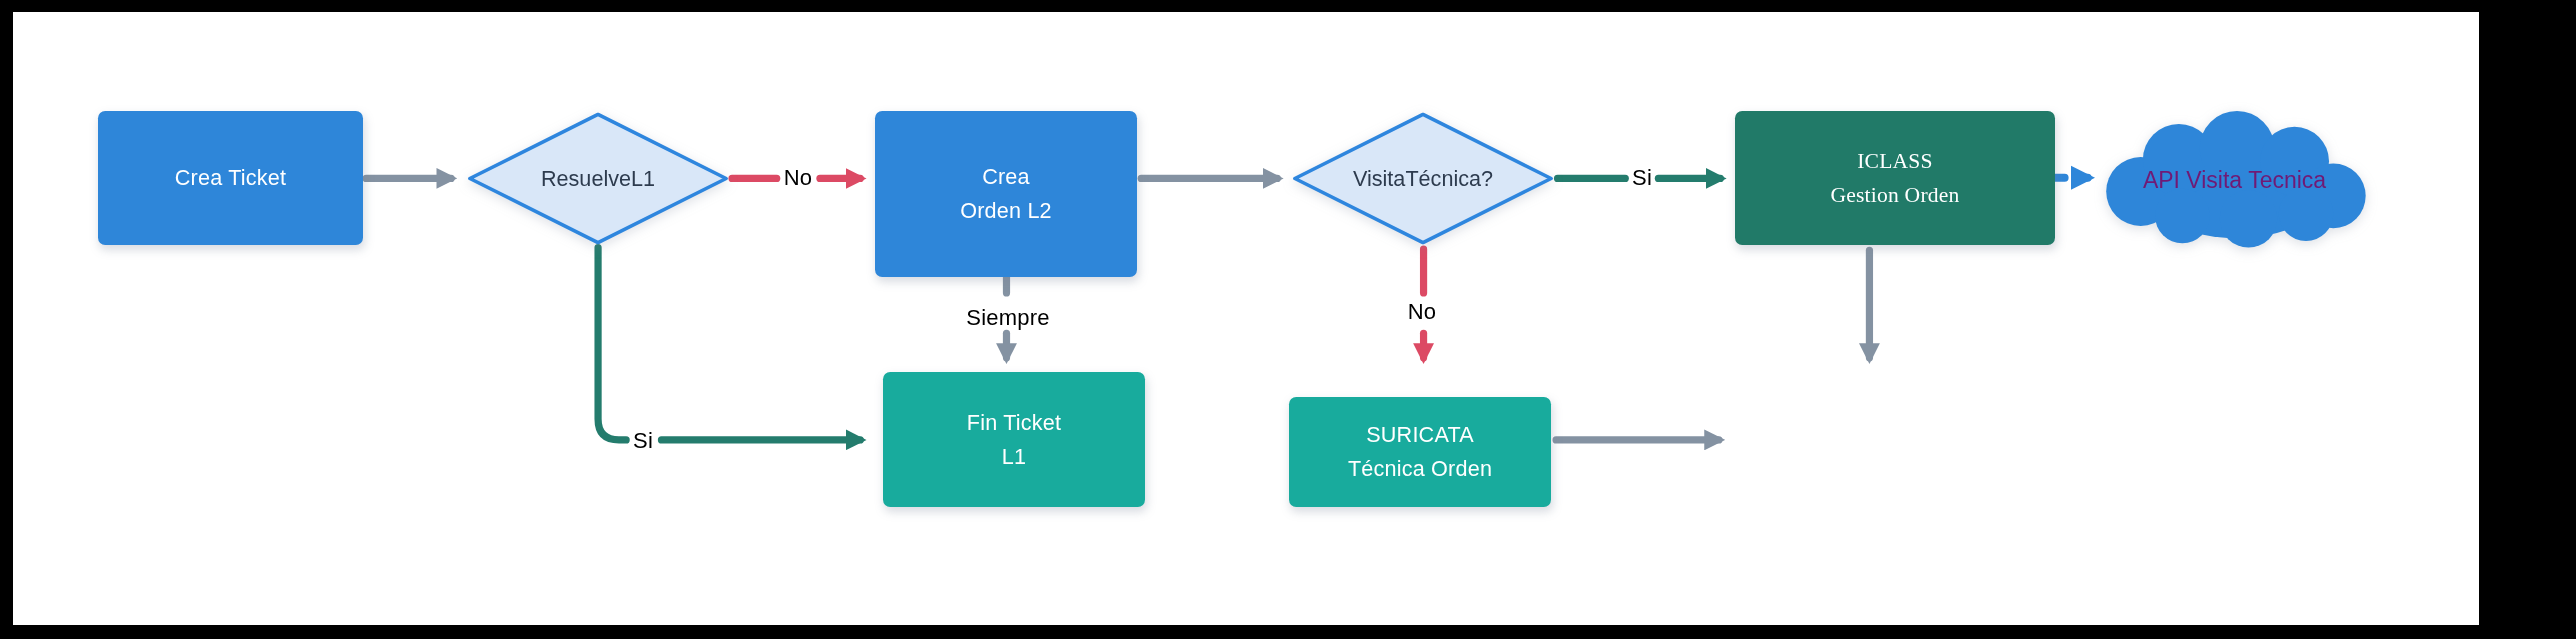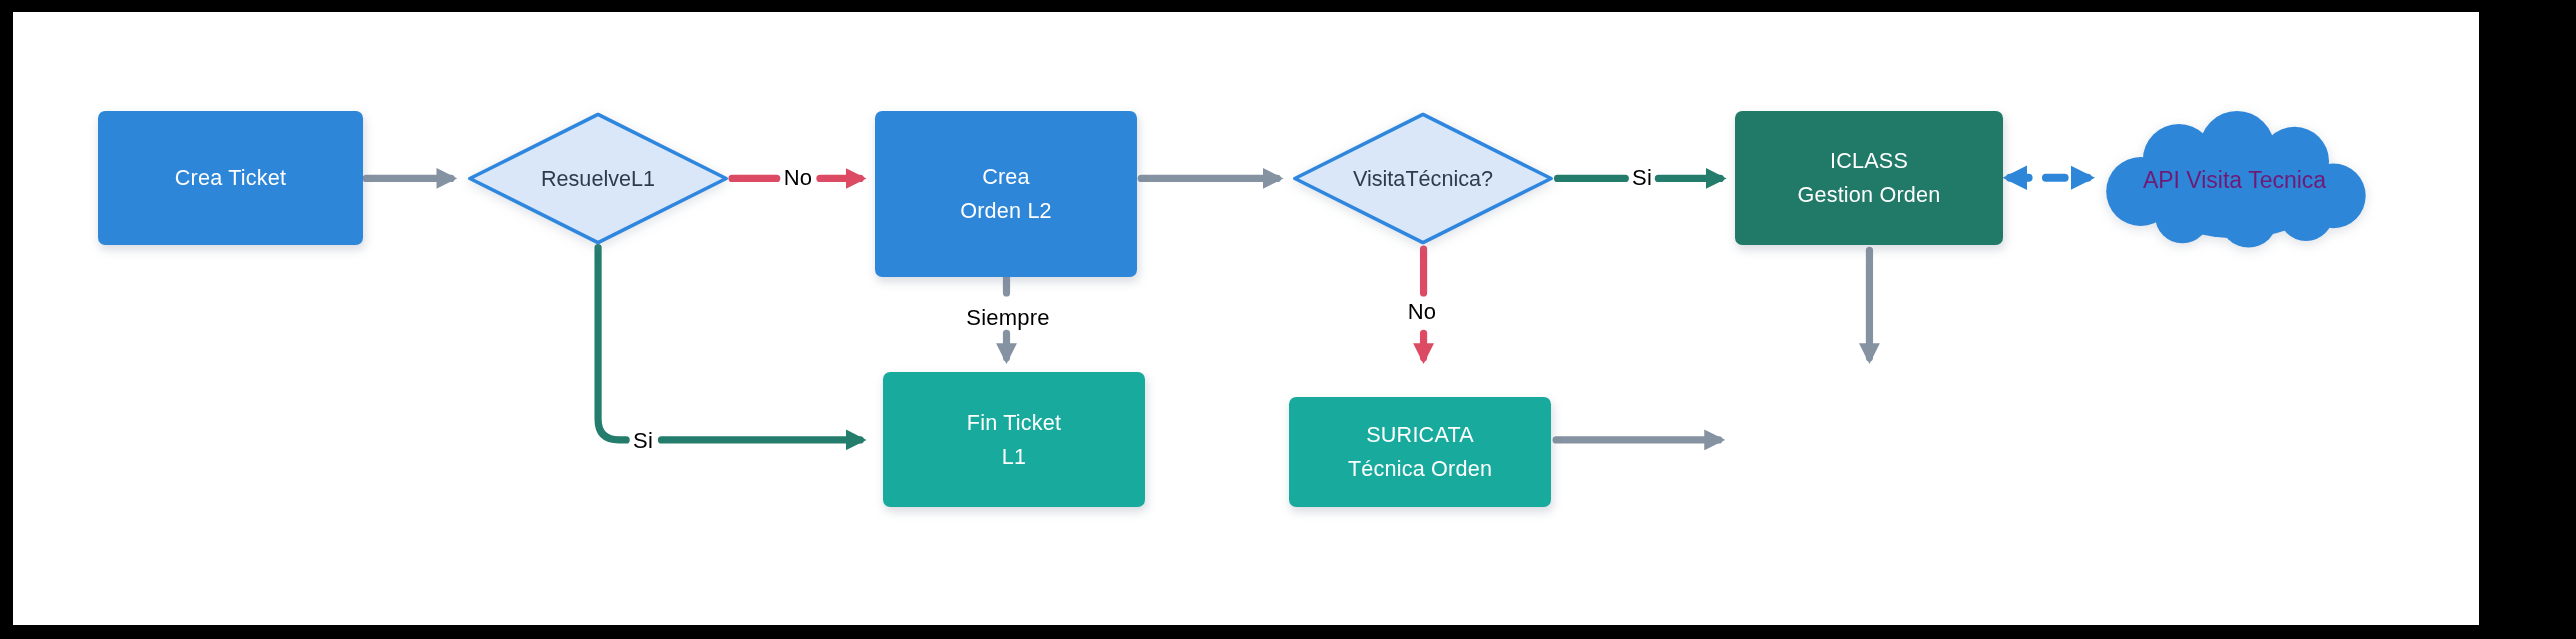--- a/index.html
+++ b/index.html
@@ -99,21 +99,21 @@
     <div class="diamond" style="left:1279px;top:100px;width:262px;height:133px;">
       <svg width="262" height="133" viewBox="0 0 364 184">
         <polygon points="182,3 360,92 182,181 4,92" fill="#d9e7f8" stroke="#2e86de" stroke-width="5" stroke-linejoin="round"></polygon>
       </svg>
       <div class="dtext">
         <span>Visita</span>
         <span>Técnica?</span>
       </div>
     </div>
 
-    <div class="node dkgreen" style="left:1722px;top:99px;width:268px;height:134px;">
+    <div class="node dkgreen" style="left:1722px;top:99px;width:320px;height:134px;font-family:Liberation Serif, serif;">
       <div>
         <span>ICLASS</span>
         <span>Gestion Orden</span>
       </div>
     </div>
 
     <div class="cloud" style="left:2083px;top:99px;width:277px;height:138px;">
       <svg width="277" height="138" viewBox="0 0 385 192">
         <g fill="#2e86d9">
           <ellipse cx="195" cy="115" rx="120" ry="62"></ellipse>

